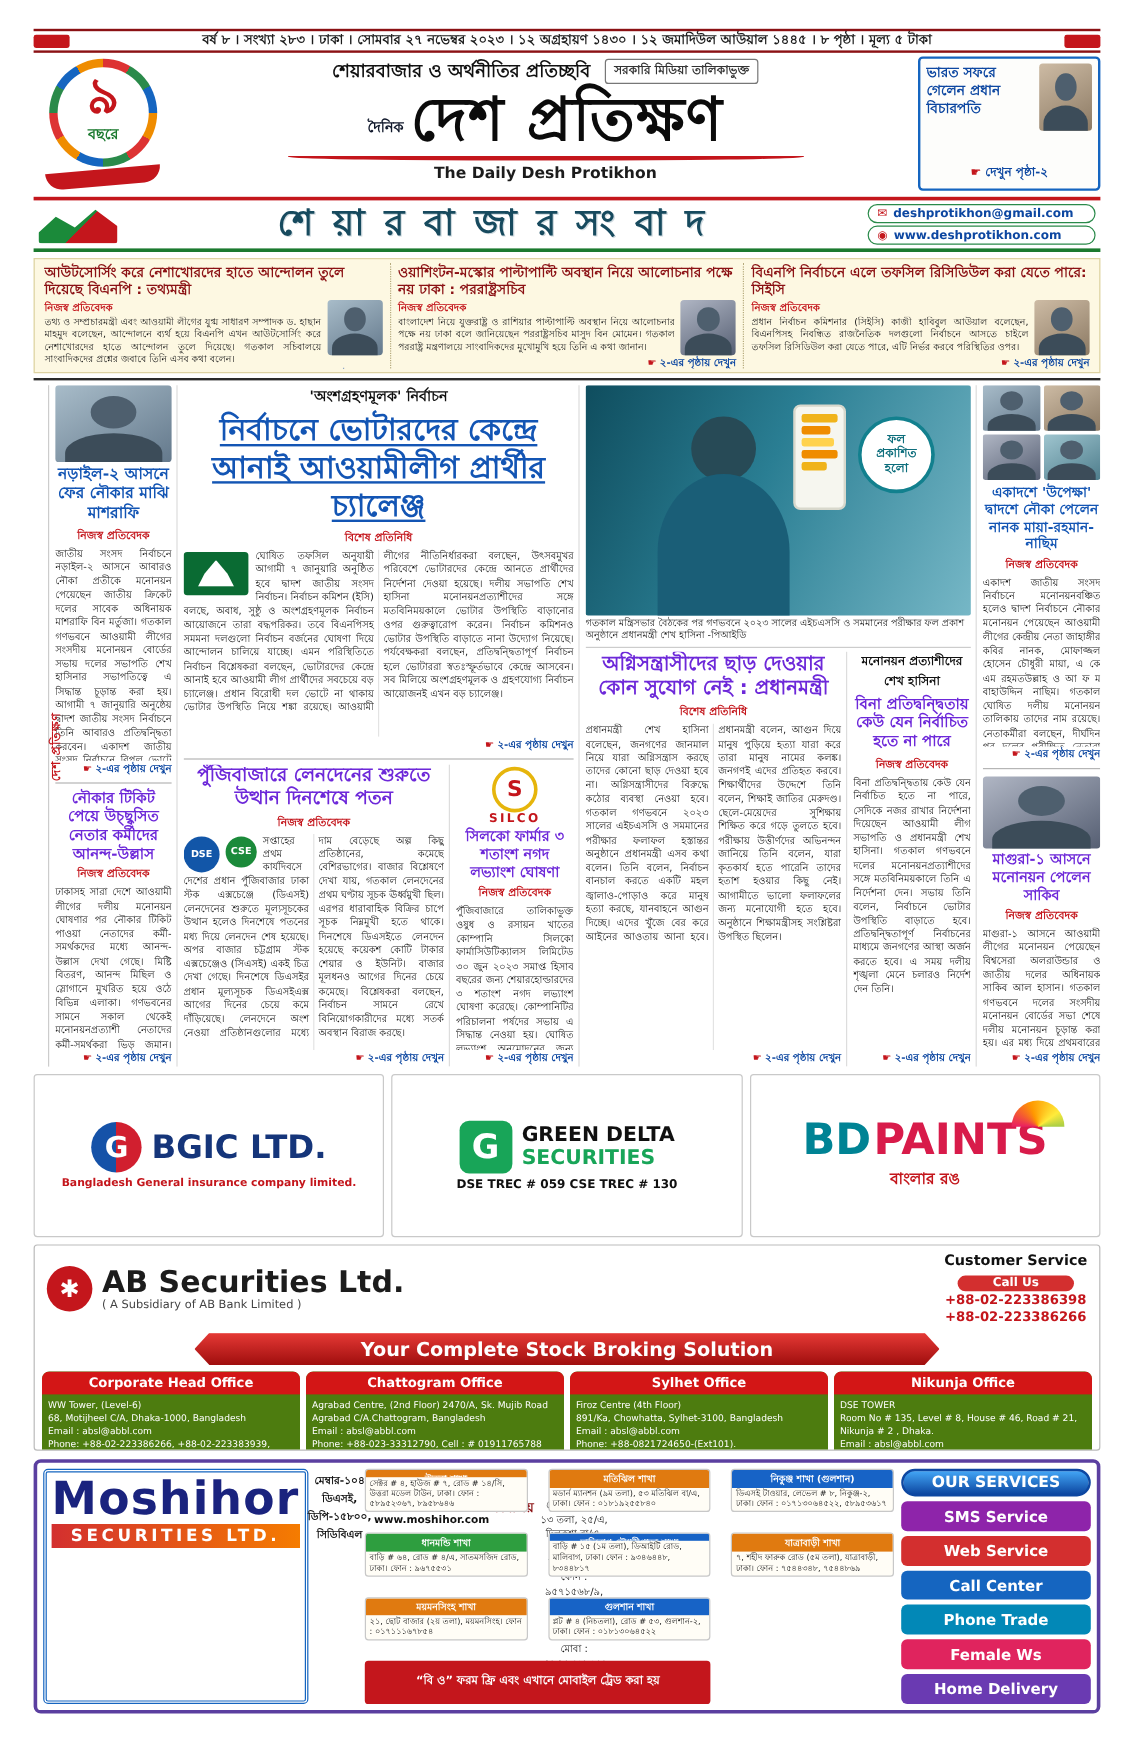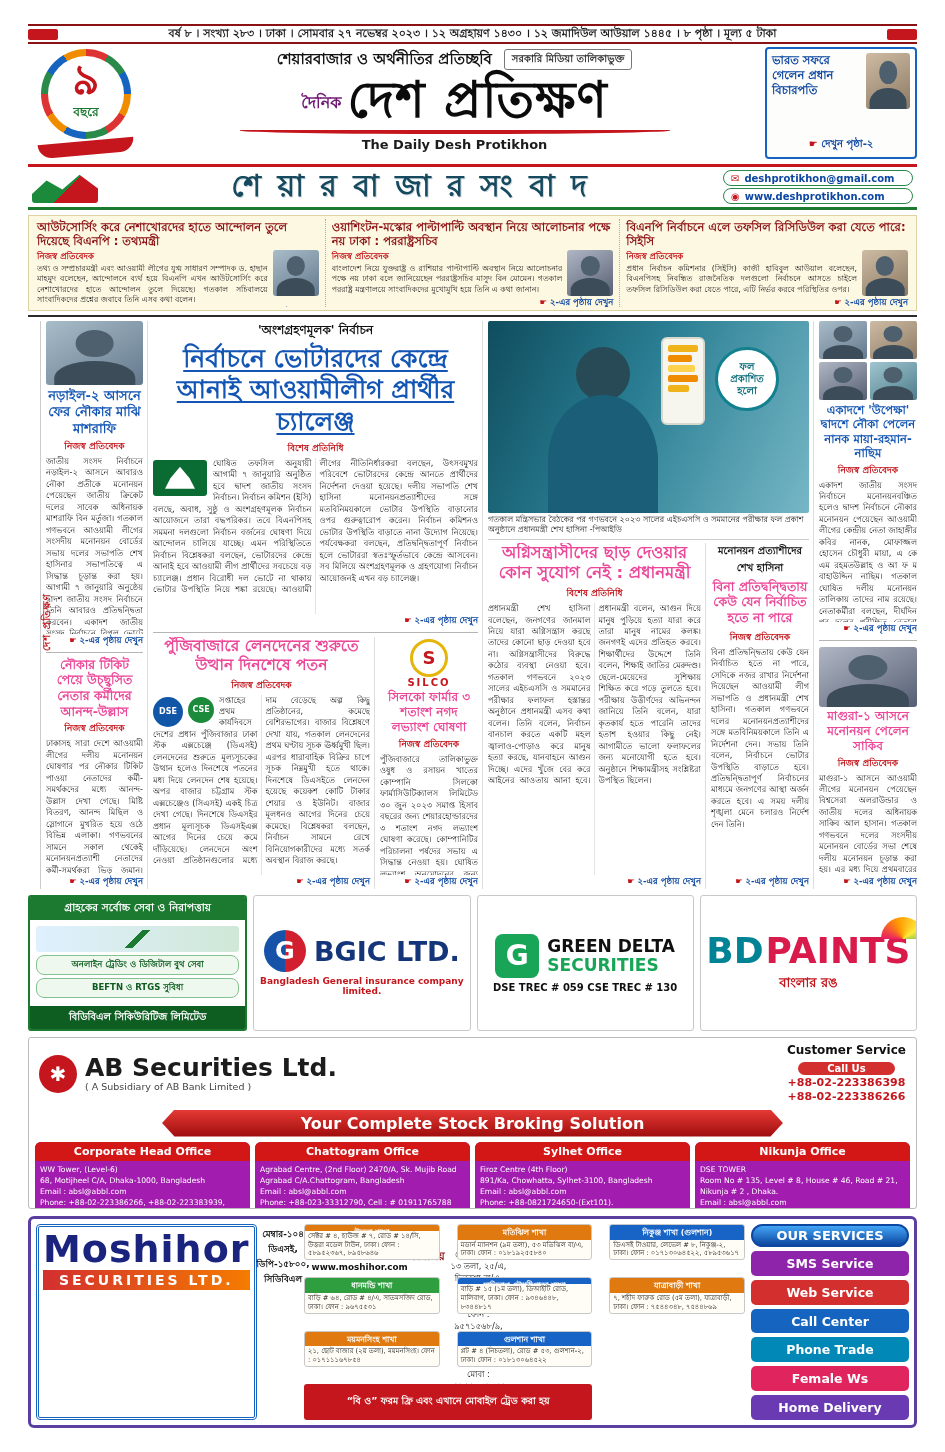--- a/index.html
+++ b/index.html
@@ -20,21 +20,21 @@
     position:relative; }
   .ann-ring::before { content:""; position:absolute; inset:7px; background:#fff; border-radius:50%; }
   .ann-num { position:absolute; top:12px; left:0; right:0; text-align:center; font-size:42px; font-weight:bold; color:#c4161c; z-index:2; line-height:1; }
   .ann-suffix { position:absolute; top:56px; left:0; right:0; text-align:center; font-size:12px; font-weight:bold; color:#1b7a2f; z-index:2; }
   .ann-ribbon { position:absolute; bottom:4px; left:10px; right:10px; height:14px; background:#c4161c; border-radius:0 0 14px 14px; transform:rotate(-5deg); z-index:1; }
   .mh-center { flex:1; text-align:center; }
   .tag-row { display:flex; justify-content:center; align-items:center; gap:12px; }
   .tagline { font-size:15px; font-weight:bold; color:#111; }
   .listed { font-size:10px; border:1px solid #777; border-radius:3px; padding:1px 7px; color:#333; font-weight:bold; }
   .brand-row { display:flex; justify-content:center; align-items:flex-end; gap:6px; margin-top:2px; }
-  .daily { color:#701a75; font-size:16px; font-weight:bold; padding-bottom:10px; }
+  .daily { color:#0f172a; font-size:12px; font-weight:bold; padding-bottom:10px; }
   .brand { font-size:50px; font-weight:bold; color:#0b0b0b; line-height:1.05; letter-spacing:1px; }
   .swoosh { width:430px; height:7px; margin:0 auto; border-bottom:4px solid #c4161c; border-radius:0 0 100% 100%; }
   .subtitle { font-size:13px; color:#1c1c1c; margin-top:3px; font-weight:bold; }
   .side-box { width:152px; border:2px solid #1565c0; border-radius:4px; padding:4px 5px; display:flex; flex-direction:column; background:#fdfdfb; }
   .sb-row { display:flex; gap:5px; flex:1; }
   .sb-headline { flex:1; font-size:11.5px; line-height:1.3; font-weight:bold; color:#0d47a1; }
   .sb-photo { width:44px; height:56px; border-radius:3px; }
   .sb-ref { text-align:center; font-size:10px; font-weight:bold; margin-top:2px; }
   .fi { color:#c4161c; } .rt { color:#0d47a1; font-weight:bold; }
 
@@ -71,21 +71,21 @@
   
   .main { display:flex; gap:5px; border-top:2px solid #2b2b2b; margin-top:4px; padding-top:4px; height:574px; overflow:hidden; }
   .strip { width:13px; position:relative; border-right:1px solid #ccc; }
   .vbrand { position:absolute; top:330px; left:11px; transform:rotate(-90deg); transform-origin:left top; white-space:nowrap; color:#c4161c; font-weight:bold; font-size:10px; letter-spacing:1px; }
   .col { display:flex; flex-direction:column; overflow:hidden; }
   .colA { width:102px; border-right:1px solid #ddd; padding-right:4px; }
   .colB { width:330px; border-right:1px solid #ddd; padding-right:4px; }
   .colC { width:326px; border-right:1px solid #ddd; padding-right:4px; }
   .colD { flex:1; }
   .hl { font-weight:bold; text-align:center; line-height:1.25; }
-  .c-blue { color:#1355b4; } .c-dark { color:#ec4899; }
+  .c-blue { color:#1355b4; } .c-dark { color:#6d28d9; }
   .body { font-size:8.2px; line-height:1.4; text-align:justify; color:#1a1a1a; overflow:hidden; }
   .cols2 { column-count:2; column-gap:8px; column-rule:1px solid #e3e3e3; }
   .divider { border-top:1px solid #b5b5b5; margin:4px 0; }
   .kicker { font-size:12px; font-weight:bold; text-align:center; color:#101010; }
   .byline-c { color:#c4161c; font-size:9px; font-weight:bold; text-align:center; margin:2px 0; }
   .mash-photo { height:64px; border-radius:3px; }
   .el-head { font-size:25px; text-decoration:underline; text-decoration-thickness:2px; text-underline-offset:3px; margin:2px 0; }
   .flag { float:left; width:54px; height:36px; background:#0a6b33; border-radius:3px; margin:2px 6px 2px 0; position:relative; }
   .flag::after { content:""; position:absolute; left:12px; right:12px; top:7px; bottom:7px; background:#fff; clip-path:polygon(0 100%,100% 100%,82% 52%,50% 0,18% 52%); }
   .sub-row { display:flex; gap:5px; flex:1; overflow:hidden; }
@@ -146,21 +146,21 @@
   .ab-head { display:flex; align-items:center; gap:8px; padding:5px 10px; }
   .ab-logo { width:38px; height:38px; border-radius:50%; background:#c4161c; color:#fff; font-size:20px; display:flex; align-items:center; justify-content:center; }
   .ab-name { font-size:25px; font-weight:bold; color:#1c1c1c; line-height:1.05; }
   .ab-sub { font-size:9.5px; color:#444; }
   .ab-cs { margin-left:auto; text-align:center; }
   .cs-title { font-size:12px; font-weight:bold; color:#101010; }
   .cs-call { background:#d32f2f; color:#fff; border-radius:10px; padding:1px 29px; font-size:10px; font-weight:bold; display:inline-block; margin:1px 0; }
   .cs-phone { color:#c4161c; font-weight:bold; font-size:11px; line-height:1.3; }
   .ab-ribbon { background:linear-gradient(#e53935,#9e0d0d); color:#fff; text-align:center; font-size:16px; font-weight:bold; padding:4px 0; width:70%; margin:0 auto; clip-path:polygon(2% 0,98% 0,100% 50%,98% 100%,2% 100%,0 50%); }
   .offices { display:flex; gap:5px; padding:5px 6px 6px; flex:1; }
-  .office { flex:1; border-radius:6px; overflow:hidden; background:#a21caf; color:#fff; display:flex; flex-direction:column; }
+  .office { flex:1; border-radius:6px; overflow:hidden; background:#4d7c0f; color:#fff; display:flex; flex-direction:column; }
   .office h4 { background:#d31616; font-size:11px; text-align:center; padding:3px 2px; }
   .office .ln { font-size:7.6px; padding:0 5px; line-height:1.45; }
   .office .ln:first-of-type { padding-top:3px; }
 
   
   .mosh { border:3px solid #5b3fa0; border-radius:6px; margin-top:7px; height:212px; display:flex; gap:6px; padding:5px; overflow:hidden; }
   .m-left { width:262px; display:flex; flex-direction:row; }
   .m-brandbox { border:3px double #1565c0; border-radius:4px; padding:3px 4px 0; text-align:center; }
   .m-brand { font-size:38px; font-weight:bold; color:#1a237e; line-height:1; letter-spacing:1px; }
   .m-sec { background:linear-gradient(90deg,#d32f2f,#f57c00); color:#fff; font-weight:bold; font-size:14px; letter-spacing:3px; padding:2px 0; margin-top:2px; }
@@ -369,29 +369,20 @@
       <div class="divider"></div>
       <div class="photo ph-dark shakib-photo"></div>
       <div class="hl c-dark" style="font-size:12px; margin-top:2px;">মাগুরা-১ আসনে মনোনয়ন পেলেন সাকিব</div>
       <div class="byline-c">নিজস্ব প্রতিবেদক</div>
       <div class="body" style="flex:1;">মাগুরা-১ আসনে আওয়ামী লীগের মনোনয়ন পেয়েছেন বিশ্বসেরা অলরাউন্ডার ও জাতীয় দলের অধিনায়ক সাকিব আল হাসান। গতকাল গণভবনে দলের সংসদীয় মনোনয়ন বোর্ডের সভা শেষে দলীয় মনোনয়ন চূড়ান্ত করা হয়। এর মধ্য দিয়ে প্রথমবারের মতো জাতীয় নির্বাচনে অংশ নিতে যাচ্ছেন সাকিব। আগামী ৭ জানুয়ারি দ্বাদশ জাতীয় সংসদ নির্বাচন অনুষ্ঠিত হবে।</div>
       <div class="ref"><span class="fi">☛</span> <span class="rt">২-এর পৃষ্ঠায় দেখুন</span></div>
     </div>
   </div>
 
   <div class="ads">
-    <div class="ad ad-bdbl">
-      <div class="bdbl-head">গ্রাহকের সর্বোচ্চ সেবা ও নিরাপত্তায়</div>
-      <div class="bdbl-mid">
-        <div class="bdbl-chart"></div>
-        <div class="bdbl-line">অনলাইন ট্রেডিং ও ডিজিটাল বুথ সেবা</div>
-        <div class="bdbl-line">BEFTN ও RTGS সুবিধা</div>
-      </div>
-      <div class="bdbl-foot">বিডিবিএল সিকিউরিটিজ লিমিটেড</div>
-    </div>
     <div class="ad">
       <div class="bgic-row">
         <span class="bgic-logo">G</span>
         <span class="bgic-name">BGIC LTD.</span>
       </div>
       <div class="bgic-sub">Bangladesh General insurance company limited.</div>
     </div>
     <div class="ad">
       <div class="gd-row">
         <span class="gd-logo">G</span>

